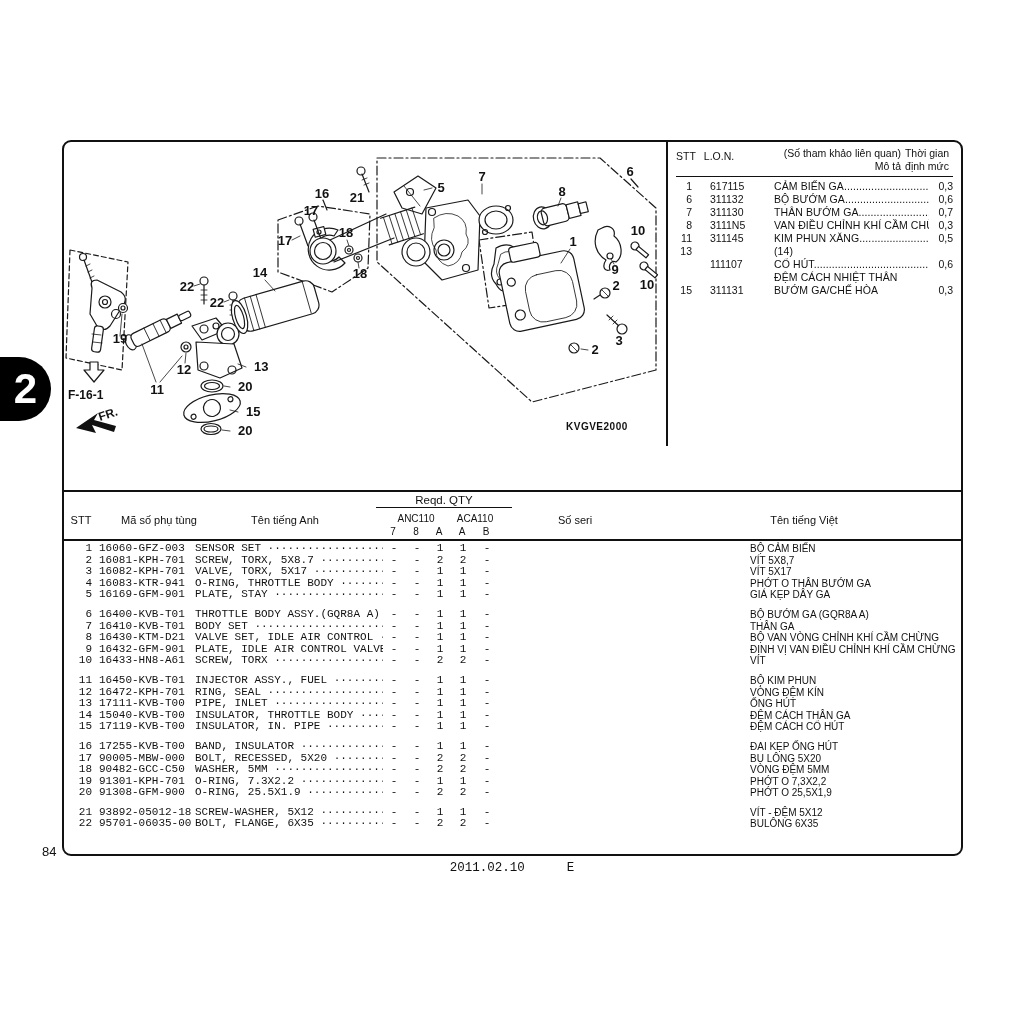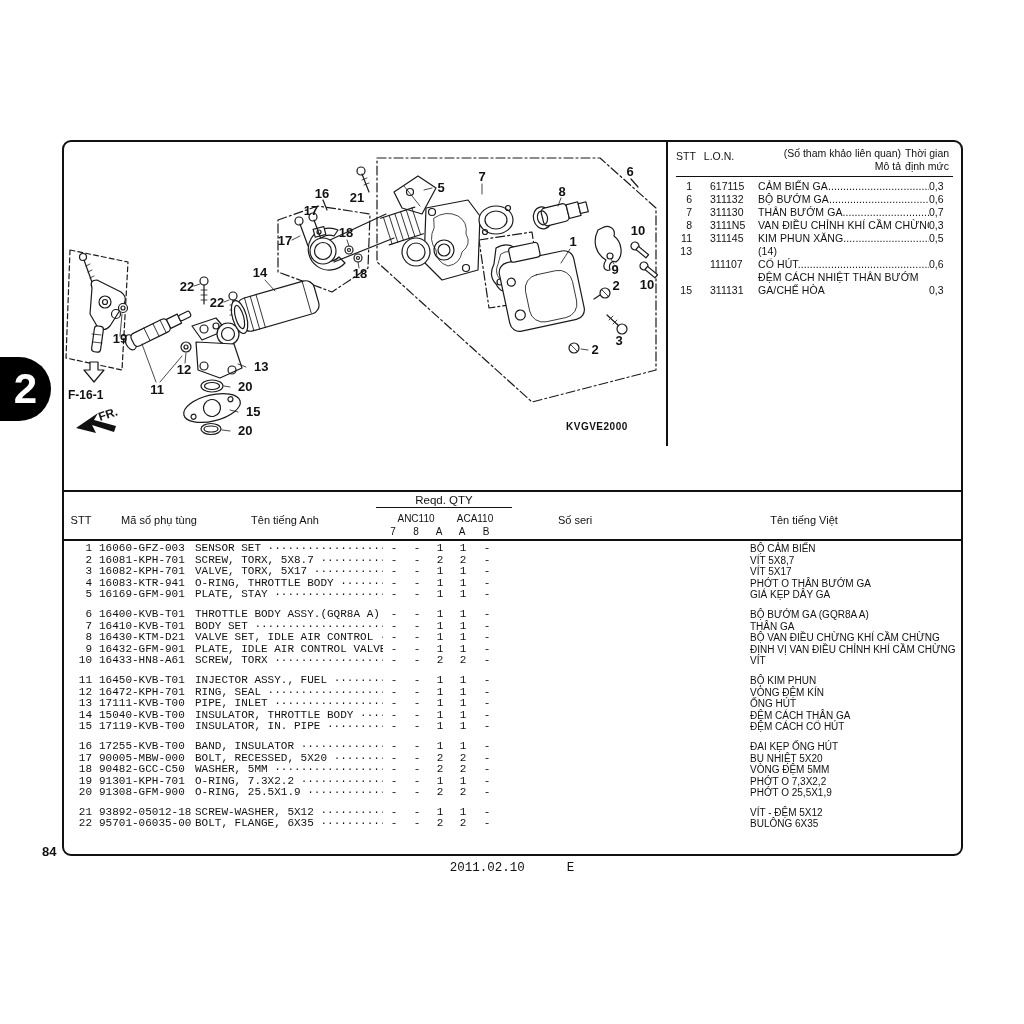--- a/index.html
+++ b/index.html
@@ -19,25 +19,25 @@
   .dia{width:602px;flex:none;border-right:2px solid #111;position:relative}
   .refp{flex:1;padding:5px 8px 8px 8px;font-size:10.5px;overflow:hidden}
   .ref-head{display:flex;border-bottom:1.5px solid #111;padding-bottom:3px;margin-bottom:3px}
   .rh-left{width:78px;padding-top:3px;white-space:nowrap}
   .rh-left span{margin-right:8px}
   .rh-center{flex:1;text-align:right;line-height:13px}
   .rh-right{width:52px;text-align:center;line-height:13px}
   .ref-row{display:flex;line-height:13px;align-items:flex-end}
   .r-stt{width:16px;text-align:right;flex:none}
   .r-lon{width:42px;margin-left:18px;flex:none}
-  .r-desc{flex:1;margin-left:6px;white-space:nowrap;overflow:hidden;letter-spacing:.1px}
+  .r-desc{flex:1;margin-left:22px;white-space:nowrap;overflow:hidden;letter-spacing:.1px}
   .r-desc::after{content:"................................................................................................"}
   .ref-rows .ref-row:nth-of-type(6) .r-desc::after{content:""}
   .ref-rows .ref-row:last-of-type .r-desc{white-space:normal;overflow-wrap:anywhere;max-height:26px}
-  .r-time{width:24px;text-align:left;flex:none}
+  .r-time{width:24px;text-align:right;flex:none}
 
   
   .pt-head{position:absolute;top:348px;left:0;right:0;height:51px;border-top:2px solid #111;border-bottom:2px solid #111;font-size:11px;box-sizing:border-box}
   .pth{position:absolute;top:22px;text-align:center}
   .h-stt{left:0;width:34px}
   .h-code{left:40px;width:110px}
   .h-name{left:151px;width:140px}
   .h-seri{left:451px;width:120px}
   .h-vi{left:680px;width:120px}
   .qty-title{position:absolute;left:312px;width:136px;top:2px;text-align:center;border-bottom:1.2px solid #111;padding-bottom:1px;font-size:11.5px}
@@ -53,21 +53,21 @@
   .c-stt{position:absolute;left:0;width:28px;text-align:right}
   .c-code{position:absolute;left:35px;white-space:nowrap}
   .c-name{position:absolute;left:131px;width:188px;overflow:hidden;white-space:nowrap}
   .c-name::after{content:" ··········································"}
   .c-q{position:absolute;width:20px;text-align:center}
   .q0{left:320px}.q1{left:343px}.q2{left:366px}.q3{left:389px}.q4{left:413px}
   .c-vi{position:absolute;left:686px;font-family:"Liberation Sans",sans-serif;font-size:10px;white-space:nowrap}
 
   
   .tab2{position:absolute;left:0;top:357px;width:51px;height:64px;background:#000;border-radius:0 32px 32px 0;color:#fff;display:flex;align-items:center;justify-content:center;font-size:42px;font-weight:bold}
-  .pageno{position:absolute;left:42px;top:844px;font-weight:bold;font-size:13px}
+  .pageno{position:absolute;left:42px;top:844px;font-weight:normal;font-size:13px}
   .footer{position:absolute;top:861px;left:312px;width:400px;display:flex;justify-content:center;gap:42px;font-family:"Liberation Mono",monospace;font-size:12.5px}
 
   
   .dln{fill:none;stroke:#1a1a1a;stroke-width:1.2;stroke-linejoin:round;stroke-linecap:round}
   .dfl{fill:#fff;stroke:#1a1a1a;stroke-width:1.2;stroke-linejoin:round}
   .thin{stroke-width:.8}
   .dd{stroke-dasharray:5 3}
   .ddot{stroke-dasharray:9 3 2 3}
   .co{font:bold 13px "Liberation Sans",sans-serif;fill:#111;stroke:none}
   .co-ref{font:bold 12px "Liberation Sans",sans-serif;fill:#111;stroke:none}
@@ -535,21 +535,21 @@
 
         <div class="prow">
           <span class="c-stt">8</span>
           <span class="c-code">16430-KTM-D21</span>
           <span class="c-name">VALVE SET, IDLE AIR CONTROL</span>
           <span class="c-q q0">-</span>
           <span class="c-q q1">-</span>
           <span class="c-q q2">1</span>
           <span class="c-q q3">1</span>
           <span class="c-q q4">-</span>
-          <span class="c-vi">BỘ VAN ĐIỀU CHỪNG KHÍ CẦM CHỪNG</span>
+          <span class="c-vi">BỘ VAN VÒNG CHỈNH KHÍ CẦM CHỪNG</span>
         </div>
 
         <div class="prow">
           <span class="c-stt">9</span>
           <span class="c-code">16432-GFM-901</span>
           <span class="c-name">PLATE, IDLE AIR CONTROL VALVE</span>
           <span class="c-q q0">-</span>
           <span class="c-q q1">-</span>
           <span class="c-q q2">1</span>
           <span class="c-q q3">1</span>
@@ -647,21 +647,21 @@
 
         <div class="prow">
           <span class="c-stt">17</span>
           <span class="c-code">90005-MBW-000</span>
           <span class="c-name">BOLT, RECESSED, 5X20</span>
           <span class="c-q q0">-</span>
           <span class="c-q q1">-</span>
           <span class="c-q q2">2</span>
           <span class="c-q q3">2</span>
           <span class="c-q q4">-</span>
-          <span class="c-vi">BU NHIỆT 5X20</span>
+          <span class="c-vi">BU LÔNG 5X20</span>
         </div>
 
         <div class="prow">
           <span class="c-stt">18</span>
           <span class="c-code">90482-GCC-C50</span>
           <span class="c-name">WASHER, 5MM</span>
           <span class="c-q q0">-</span>
           <span class="c-q q1">-</span>
           <span class="c-q q2">2</span>
           <span class="c-q q3">2</span>

